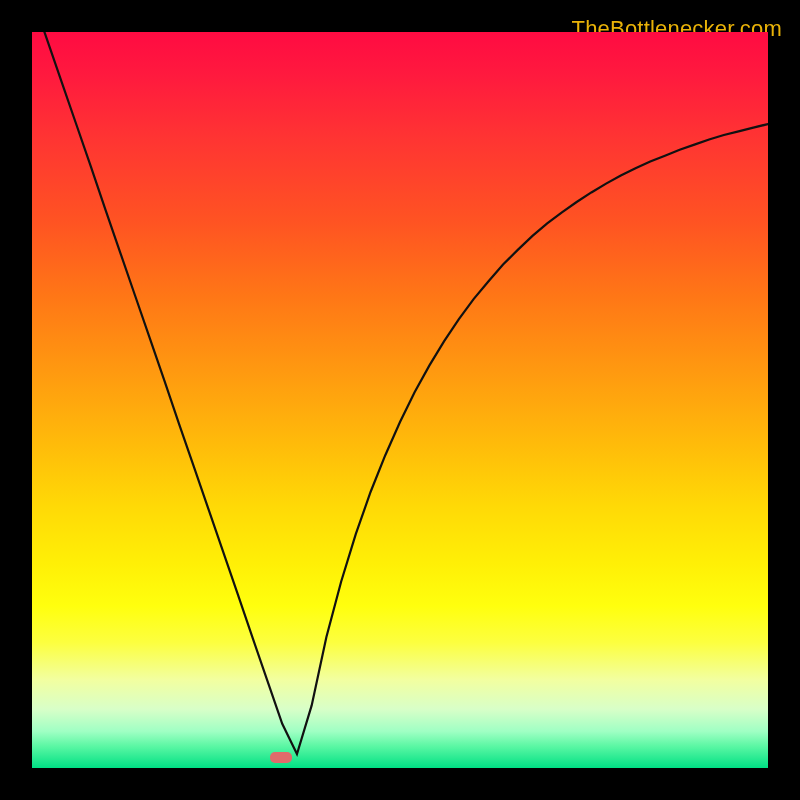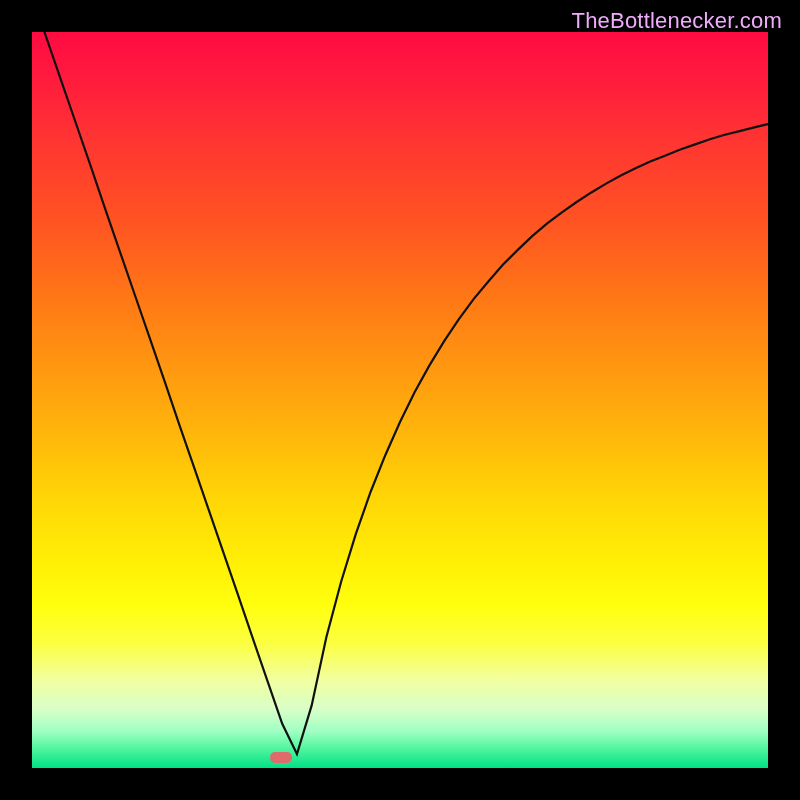--- a/index.html
+++ b/index.html
@@ -12,23 +12,23 @@
     font-family: Arial, Helvetica, sans-serif;
   }
   .frame {
     position: relative;
     width: 800px;
     height: 800px;
     background: #000;
   }
   .watermark {
     position: absolute;
-    top: 8px;
+    top: 16px;
     right: 18px;
-    color: #f0abfc;
+    color: #eab308;
     font-size: 22px;
     font-weight: 500;
     letter-spacing: 0.2px;
     user-select: none;
   }
   .plot {
     position: absolute;
     left: 32px;
     top: 32px;
     width: 736px;

